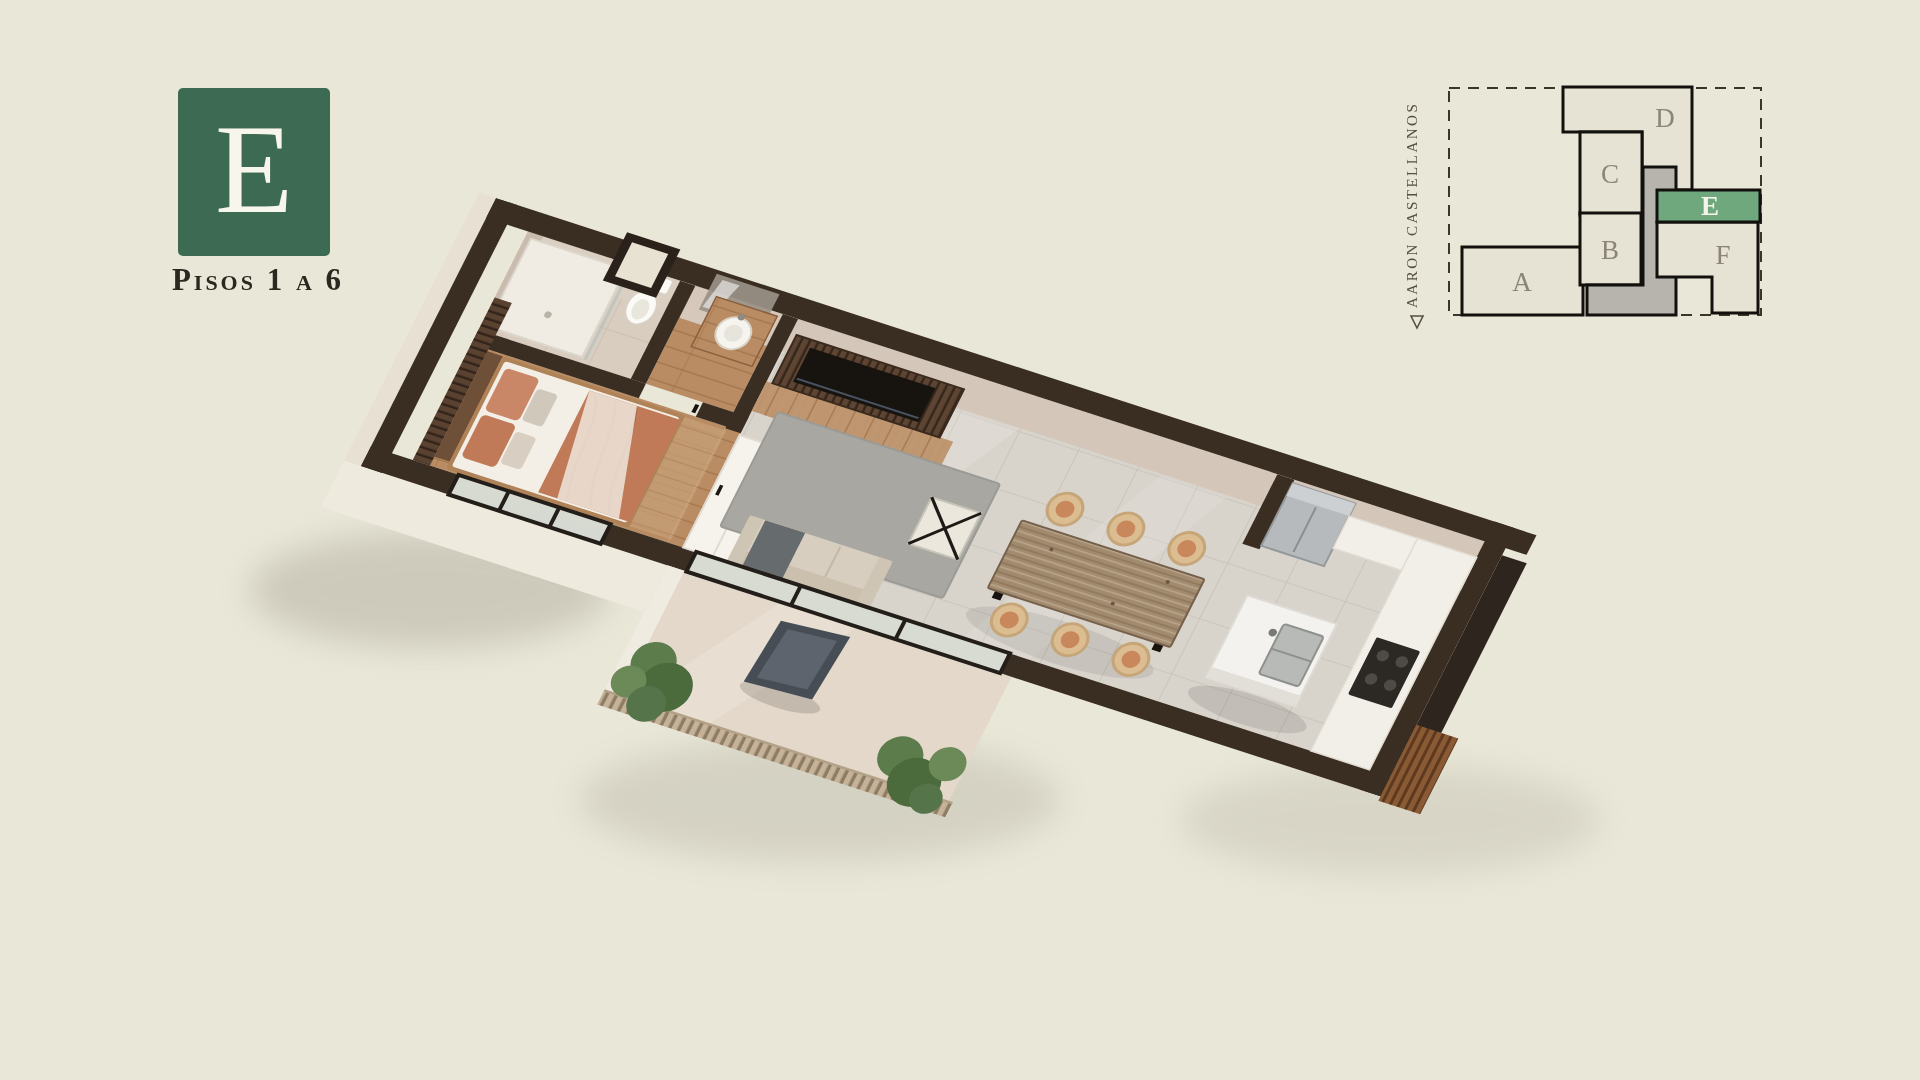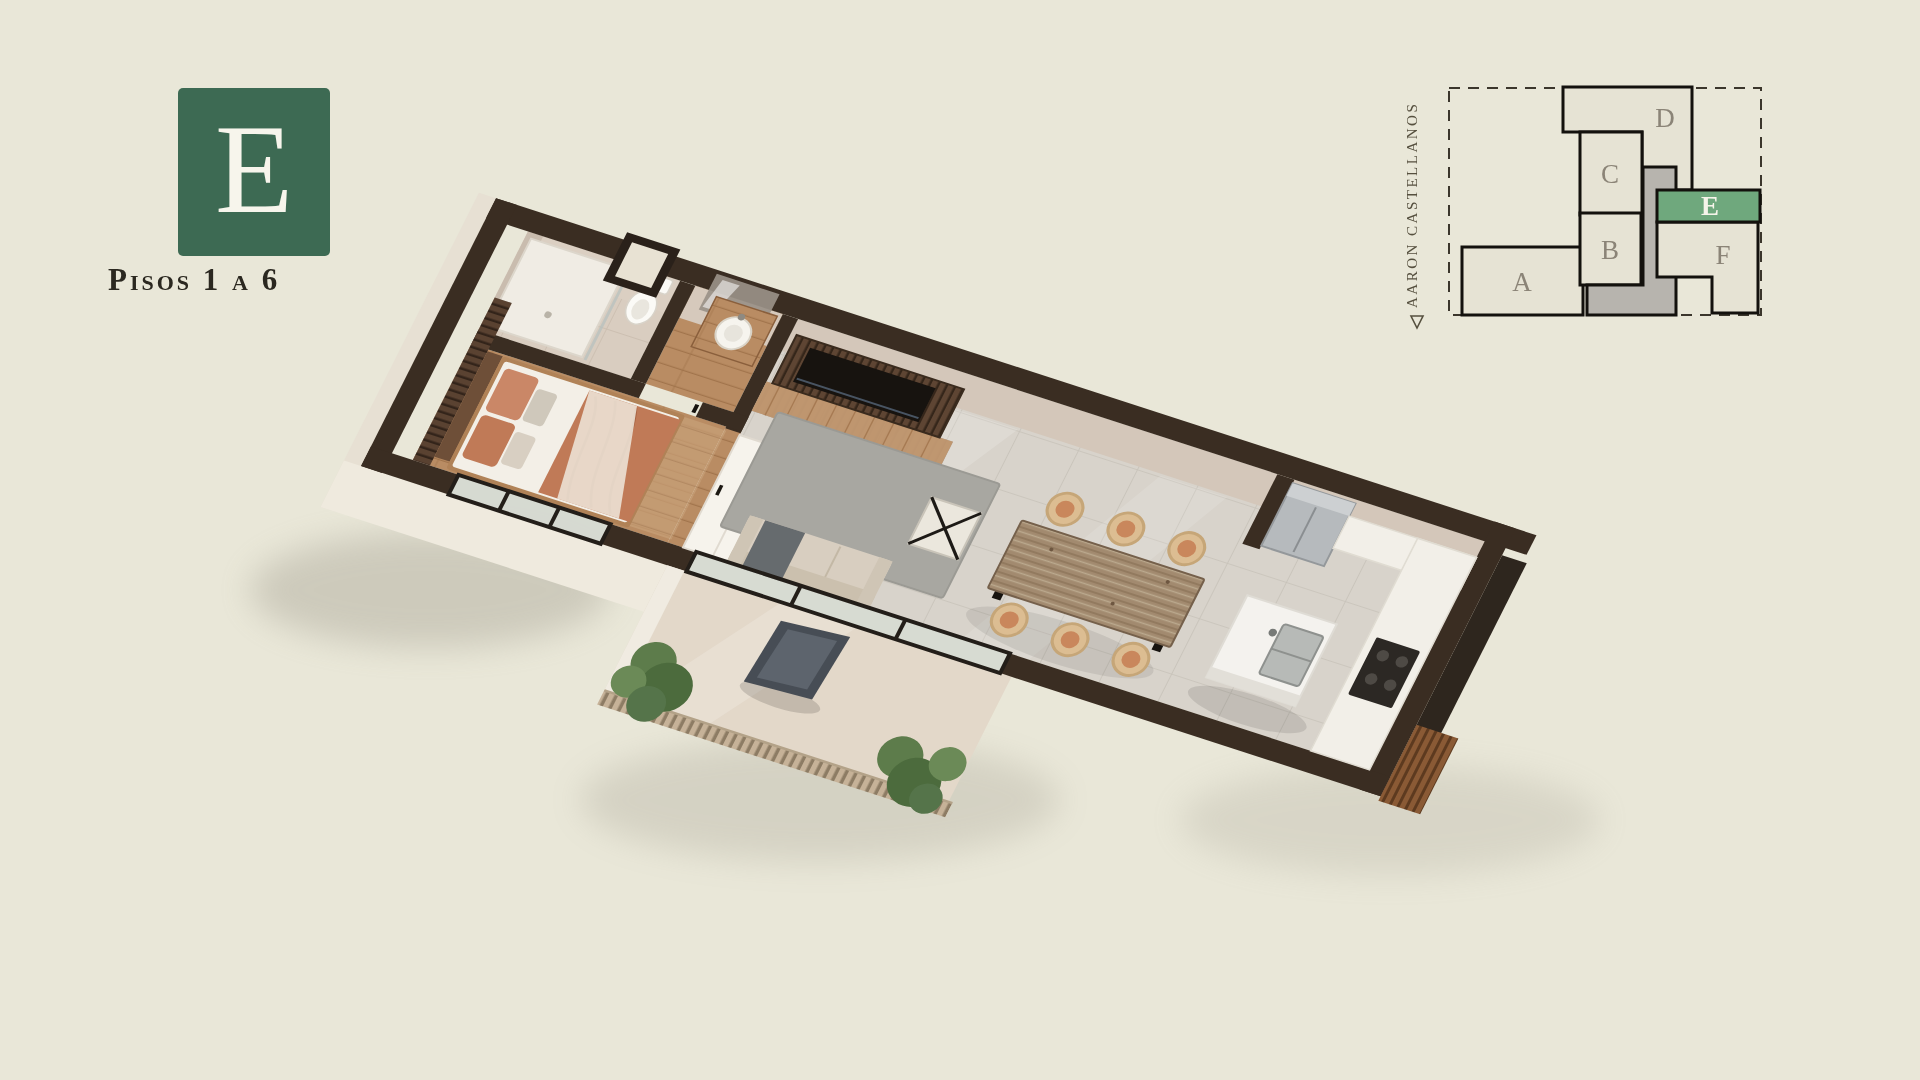--- a/index.html
+++ b/index.html
@@ -2,21 +2,21 @@
 <html><head>
 <meta charset="utf-8">
 <style>
   html,body{margin:0;padding:0;}
   body{width:1920px;height:1080px;overflow:hidden;}
   #canvas{position:relative;width:1920px;height:1080px;background:#e9e7d8;
           font-family:"Liberation Serif","DejaVu Serif",serif;}
   .logo-box{position:absolute;left:178px;top:88px;width:152px;height:168px;
             border-radius:5px;display:flex;align-items:center;justify-content:center;}
   .logo-letter{font-size:128px;line-height:1;margin-top:-6px;}
-  .logo-subtitle{position:absolute;left:108px;top:262px;width:300px;text-align:left;
+  .logo-subtitle{position:absolute;left:108px;top:262px;width:300px;text-align:center;
                  font-weight:700;font-size:31px;letter-spacing:3px;
                  font-variant:small-caps;}
   svg{position:absolute;display:block;}
   #keyplan{left:1395px;top:70px;}
   #floorplan{left:200px;top:120px;}
   text{font-family:"Liberation Serif","DejaVu Serif",serif;}
   .unit-label{font-size:27px;}
   .street-label{font-size:15px;letter-spacing:2.5px;}
 </style>
 </head>

